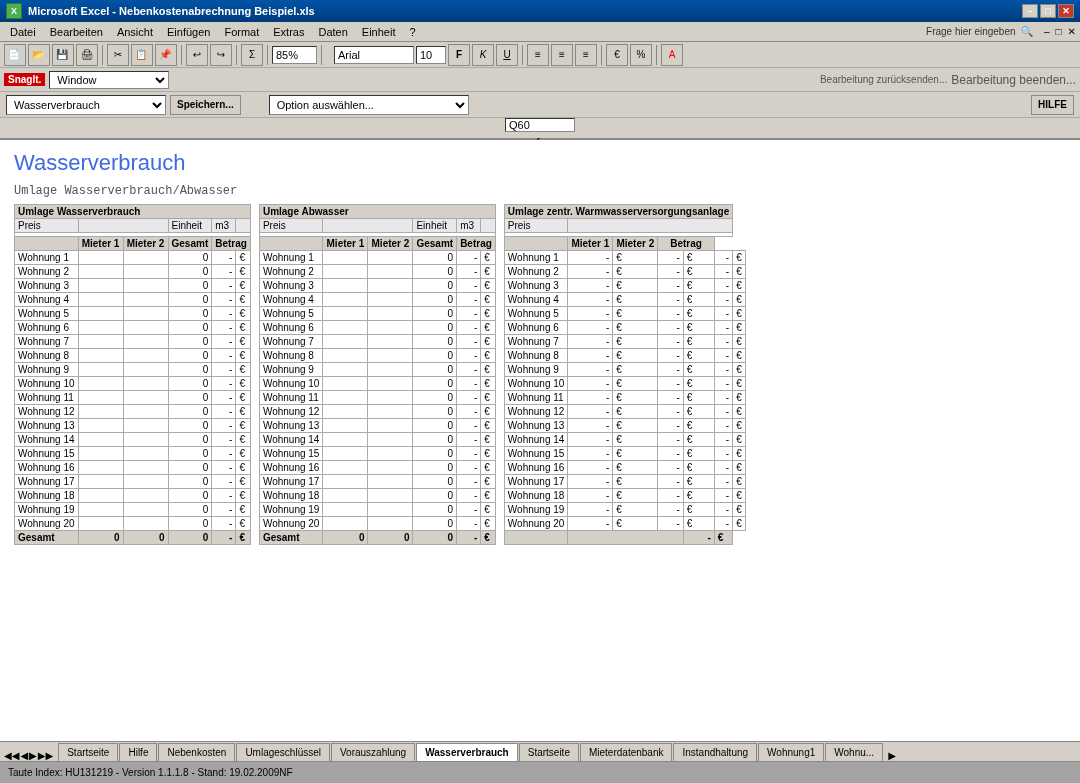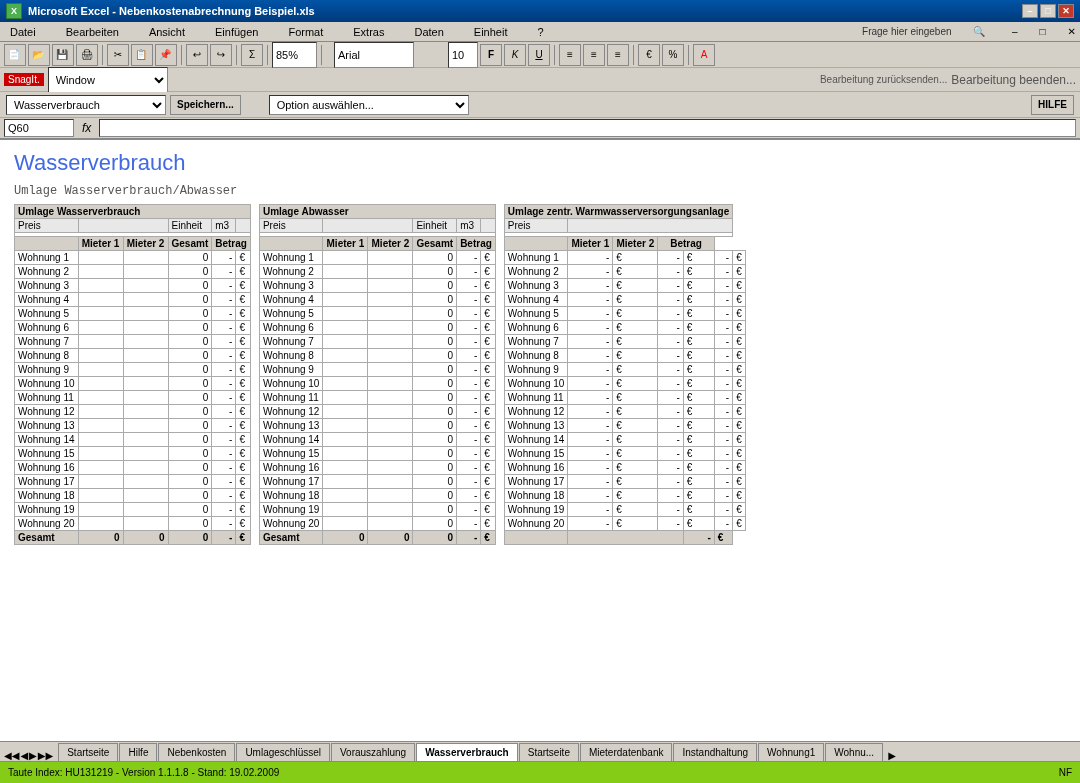--- a/index.html
+++ b/index.html
@@ -32,21 +32,21 @@
 
     
     .menu-bar {
       background: #d4d0c8;
       height: 20px;
       display: flex;
       align-items: center;
       padding: 0 4px;
       border-bottom: 1px solid #888;
       font-size: 11px;
-      gap: 18px;
+      gap: 2px;
     }
     .menu-item { padding: 1px 6px; cursor: pointer; }
     .toolbar-row {
       height: 26px;
       display: flex;
       align-items: center;
       padding: 2px 4px;
       gap: 2px;
       border-bottom: 1px solid #aaa;
     }
@@ -57,52 +57,53 @@
       border: 1px solid #888;
       cursor: pointer;
       display: flex;
       align-items: center;
       justify-content: center;
       font-size: 10px;
       padding: 0 3px;
     }
     .toolbar-separator { width: 1px; background: #888; height: 20px; margin: 0 2px; }
     .toolbar-input {
-      height: 26px;
+      height: 18px;
       border: 1px inset #888;
       background: white;
       padding: 0 3px;
       font-size: 11px;
     }
     .zoom-select { width: 45px; }
     .font-select { width: 80px; margin-left: 8px; }
-    .font-size-select { width: 30px; margin-left: 32px; }
+    .font-size-select { width: 30px; }
 
     
     .snagit-bar {
       background: #d4d0c8;
       height: 24px;
       display: flex;
       align-items: center;
       padding: 0 4px;
       gap: 4px;
       border-bottom: 1px solid #aaa;
       font-size: 11px;
     }
-    .snagit-logo { background: #c00; color: white; padding: 1px 4px; font-size: 10px; font-weight: normal; }
+    .snagit-logo { background: #c00; color: white; padding: 1px 4px; font-size: 10px; font-weight: bold; }
 
     
     .formula-bar {
       background: #d4d0c8;
       height: 22px;
       display: flex;
       align-items: center;
       padding: 0 4px;
       gap: 4px;
       border-bottom: 2px solid #888;
+      flex-direction: column;
     }
     .name-box {
       width: 70px;
       height: 18px;
       border: 1px inset #888;
       background: white;
       font-size: 11px;
       padding: 0 3px;
       display: flex;
       align-items: center;
@@ -224,28 +225,28 @@
       align-items: center;
       white-space: nowrap;
     }
     .tab.active {
       background: white;
       font-weight: bold;
     }
 
     
     .status-bar {
-      background: #84cc16;
+      background: #a3a3a3;
       height: 22px;
       display: flex;
       align-items: center;
       padding: 0 8px;
       font-size: 10px;
       border-top: 1px solid #888;
-      justify-content: space-between;
+      justify-content: flex-start;
     }
 
     .content-wrapper {
       display: flex;
       flex-direction: column;
       height: 100%;
     }
 
     .spreadsheet-area {
       background: white;

